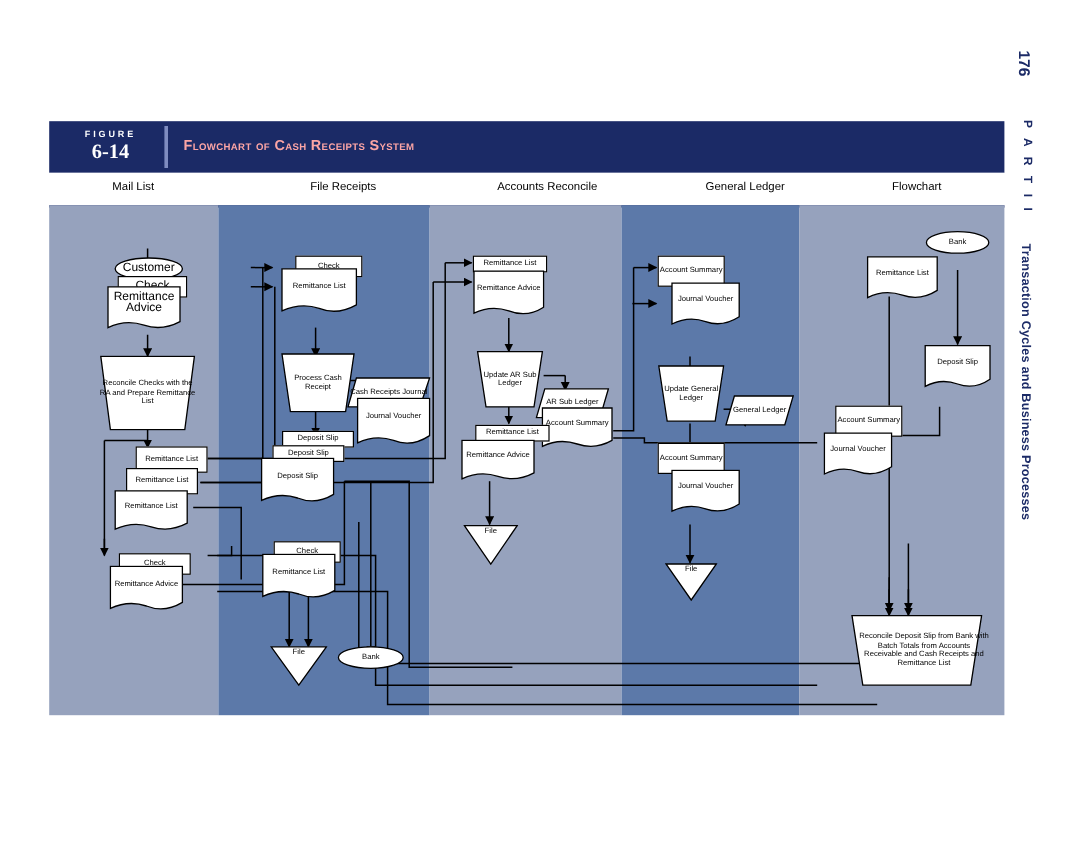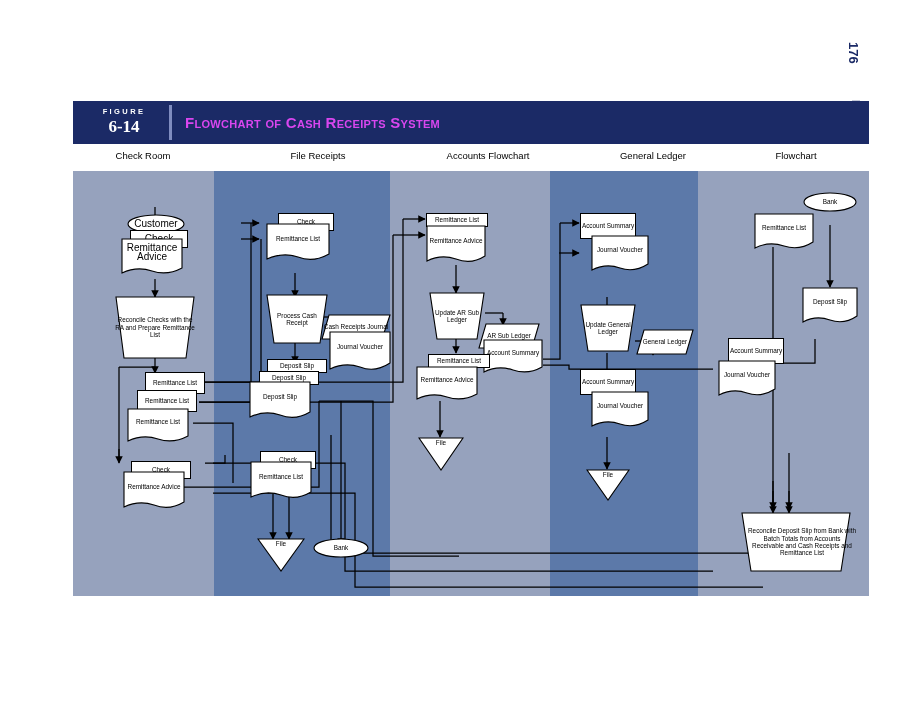--- a/index.html
+++ b/index.html
@@ -11,29 +11,29 @@
      transform-origin:0 0;white-space:nowrap;}
   #pageno{left:861px;top:42px;font-size:13px;letter-spacing:0px;
      transform:rotate(90deg);}
   #partlbl{left:861px;top:100px;font-size:10px;letter-spacing:3px;
      transform:rotate(90deg);}
   #runhead{left:861px;top:203px;font-size:10.5px;letter-spacing:0.2px;
      transform:rotate(90deg);}
 
   
   #figure{position:absolute;left:41px;top:101px;width:796px;height:495px;
-     background:#ffffff;margin-left:32px;}
+     background:#ffffff;}
   #titlebar{position:absolute;left:0;top:0;width:796px;height:43px;
      background:#1b2a66;}
   #figword{position:absolute;left:12px;top:6px;width:78px;text-align:center;
      color:#ffffff;font-size:7.5px;font-weight:bold;letter-spacing:2.4px;}
   #fignum{position:absolute;left:12px;top:16px;width:78px;text-align:center;
      color:#ffffff;font-size:17px;font-weight:bold;font-family:"Liberation Serif",serif;}
   #figdiv{position:absolute;left:96px;top:4px;width:3px;height:35px;background:#7f8cc0;}
-  #figtitle{position:absolute;left:112px;top:13px;color:#d946ef;font-size:15px;
+  #figtitle{position:absolute;left:112px;top:13px;color:#fca5a5;font-size:12px;
      font-weight:bold;letter-spacing:0.3px;font-variant:small-caps;}
 
   
   #headrow{position:absolute;left:0;top:43px;width:796px;height:27px;
      background:#ffffff;border-bottom:2px solid #1b2a66;}
   .colhead{position:absolute;top:6px;text-align:center;font-size:9.5px;color:#000;}
 
   
   #lanes{position:absolute;left:0;top:70px;width:796px;height:425px;}
   .lane{position:absolute;top:0;height:425px;}
@@ -64,23 +64,23 @@
   <div id="figure">
 
     <div id="titlebar">
       <div id="figword">FIGURE</div>
       <div id="fignum">6-14</div>
       <div id="figdiv"></div>
       <div id="figtitle">Flowchart of Cash Receipts System</div>
     </div>
 
     <div id="headrow">
-      <div class="colhead" style="left:0px;width:140px">Check Room</div>
+      <div class="colhead" style="left:0px;width:140px">Mail List</div>
       <div class="colhead" style="left:170px;width:150px">File Receipts</div>
-      <div class="colhead" style="left:325px;width:180px">Accounts Flowchart</div>
+      <div class="colhead" style="left:325px;width:180px">Accounts Reconcile</div>
       <div class="colhead" style="left:500px;width:160px">General Ledger</div>
       <div class="colhead" style="left:650px;width:146px">Flowchart</div>
     </div>
 
     <div id="lanes">
       <div class="lane" style="left:0px;width:141px;background:#96a2bd"></div>
       <div class="lane" style="left:141px;width:176px;background:#5c79a9"></div>
       <div class="lane" style="left:317px;width:160px;background:#96a2bd"></div>
       <div class="lane" style="left:477px;width:148px;background:#5c79a9"></div>
       <div class="lane" style="left:625px;width:171px;background:#96a2bd"></div>

